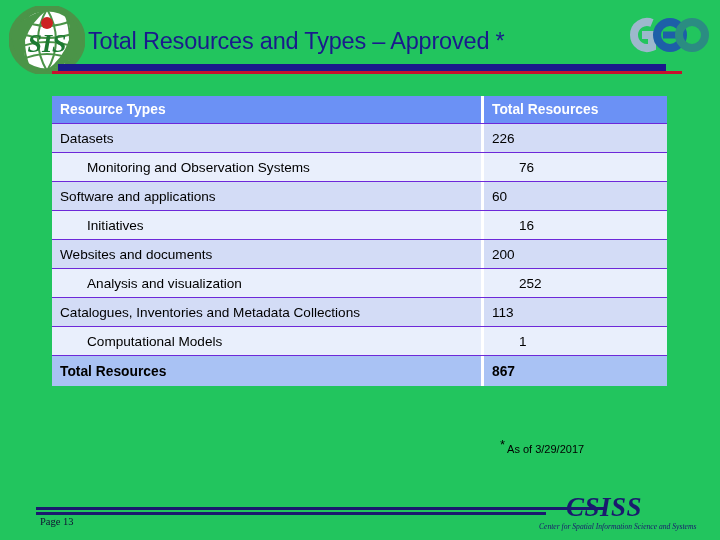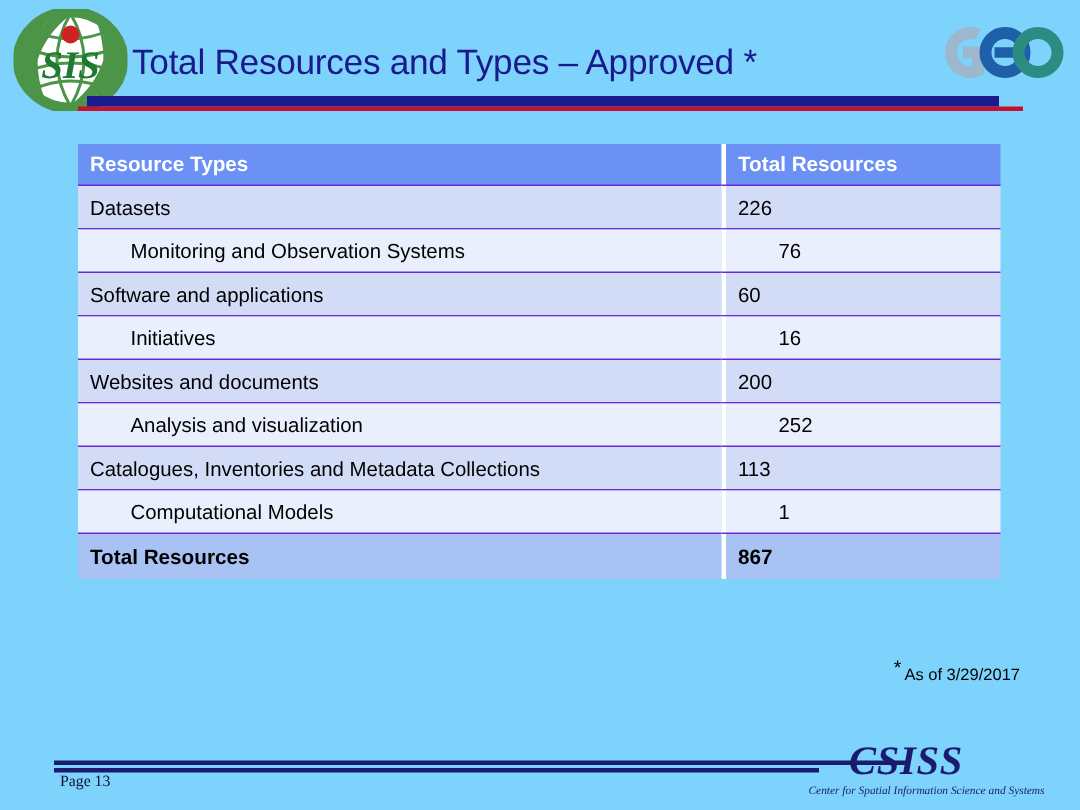--- a/index.html
+++ b/index.html
@@ -7,21 +7,21 @@
     width: 720px;
     height: 540px;
     overflow: hidden;
     background: #ffffff;
     font-family: "Liberation Sans", sans-serif;
   }
   #slide {
     position: relative;
     width: 720px;
     height: 540px;
-    background: #7dd3fc;
+    background: #22c55e;
   }
 
   
   #csiss-logo {
     position: absolute;
     left: 9px;
     top: 6px;
     width: 76px;
     height: 68px;
   }
@@ -106,21 +106,20 @@
     height: 30px;
     border-bottom: none;
   }
 
   
   #footnote {
     position: absolute;
     left: 500px;
     top: 437px;
     width: 180px;
-    text-align: right;
     font-size: 11px;
     color: #000000;
     white-space: nowrap;
   }
   #footnote .star {
     font-size: 13px;
     vertical-align: 4px;
     margin-right: 2px;
   }
 

